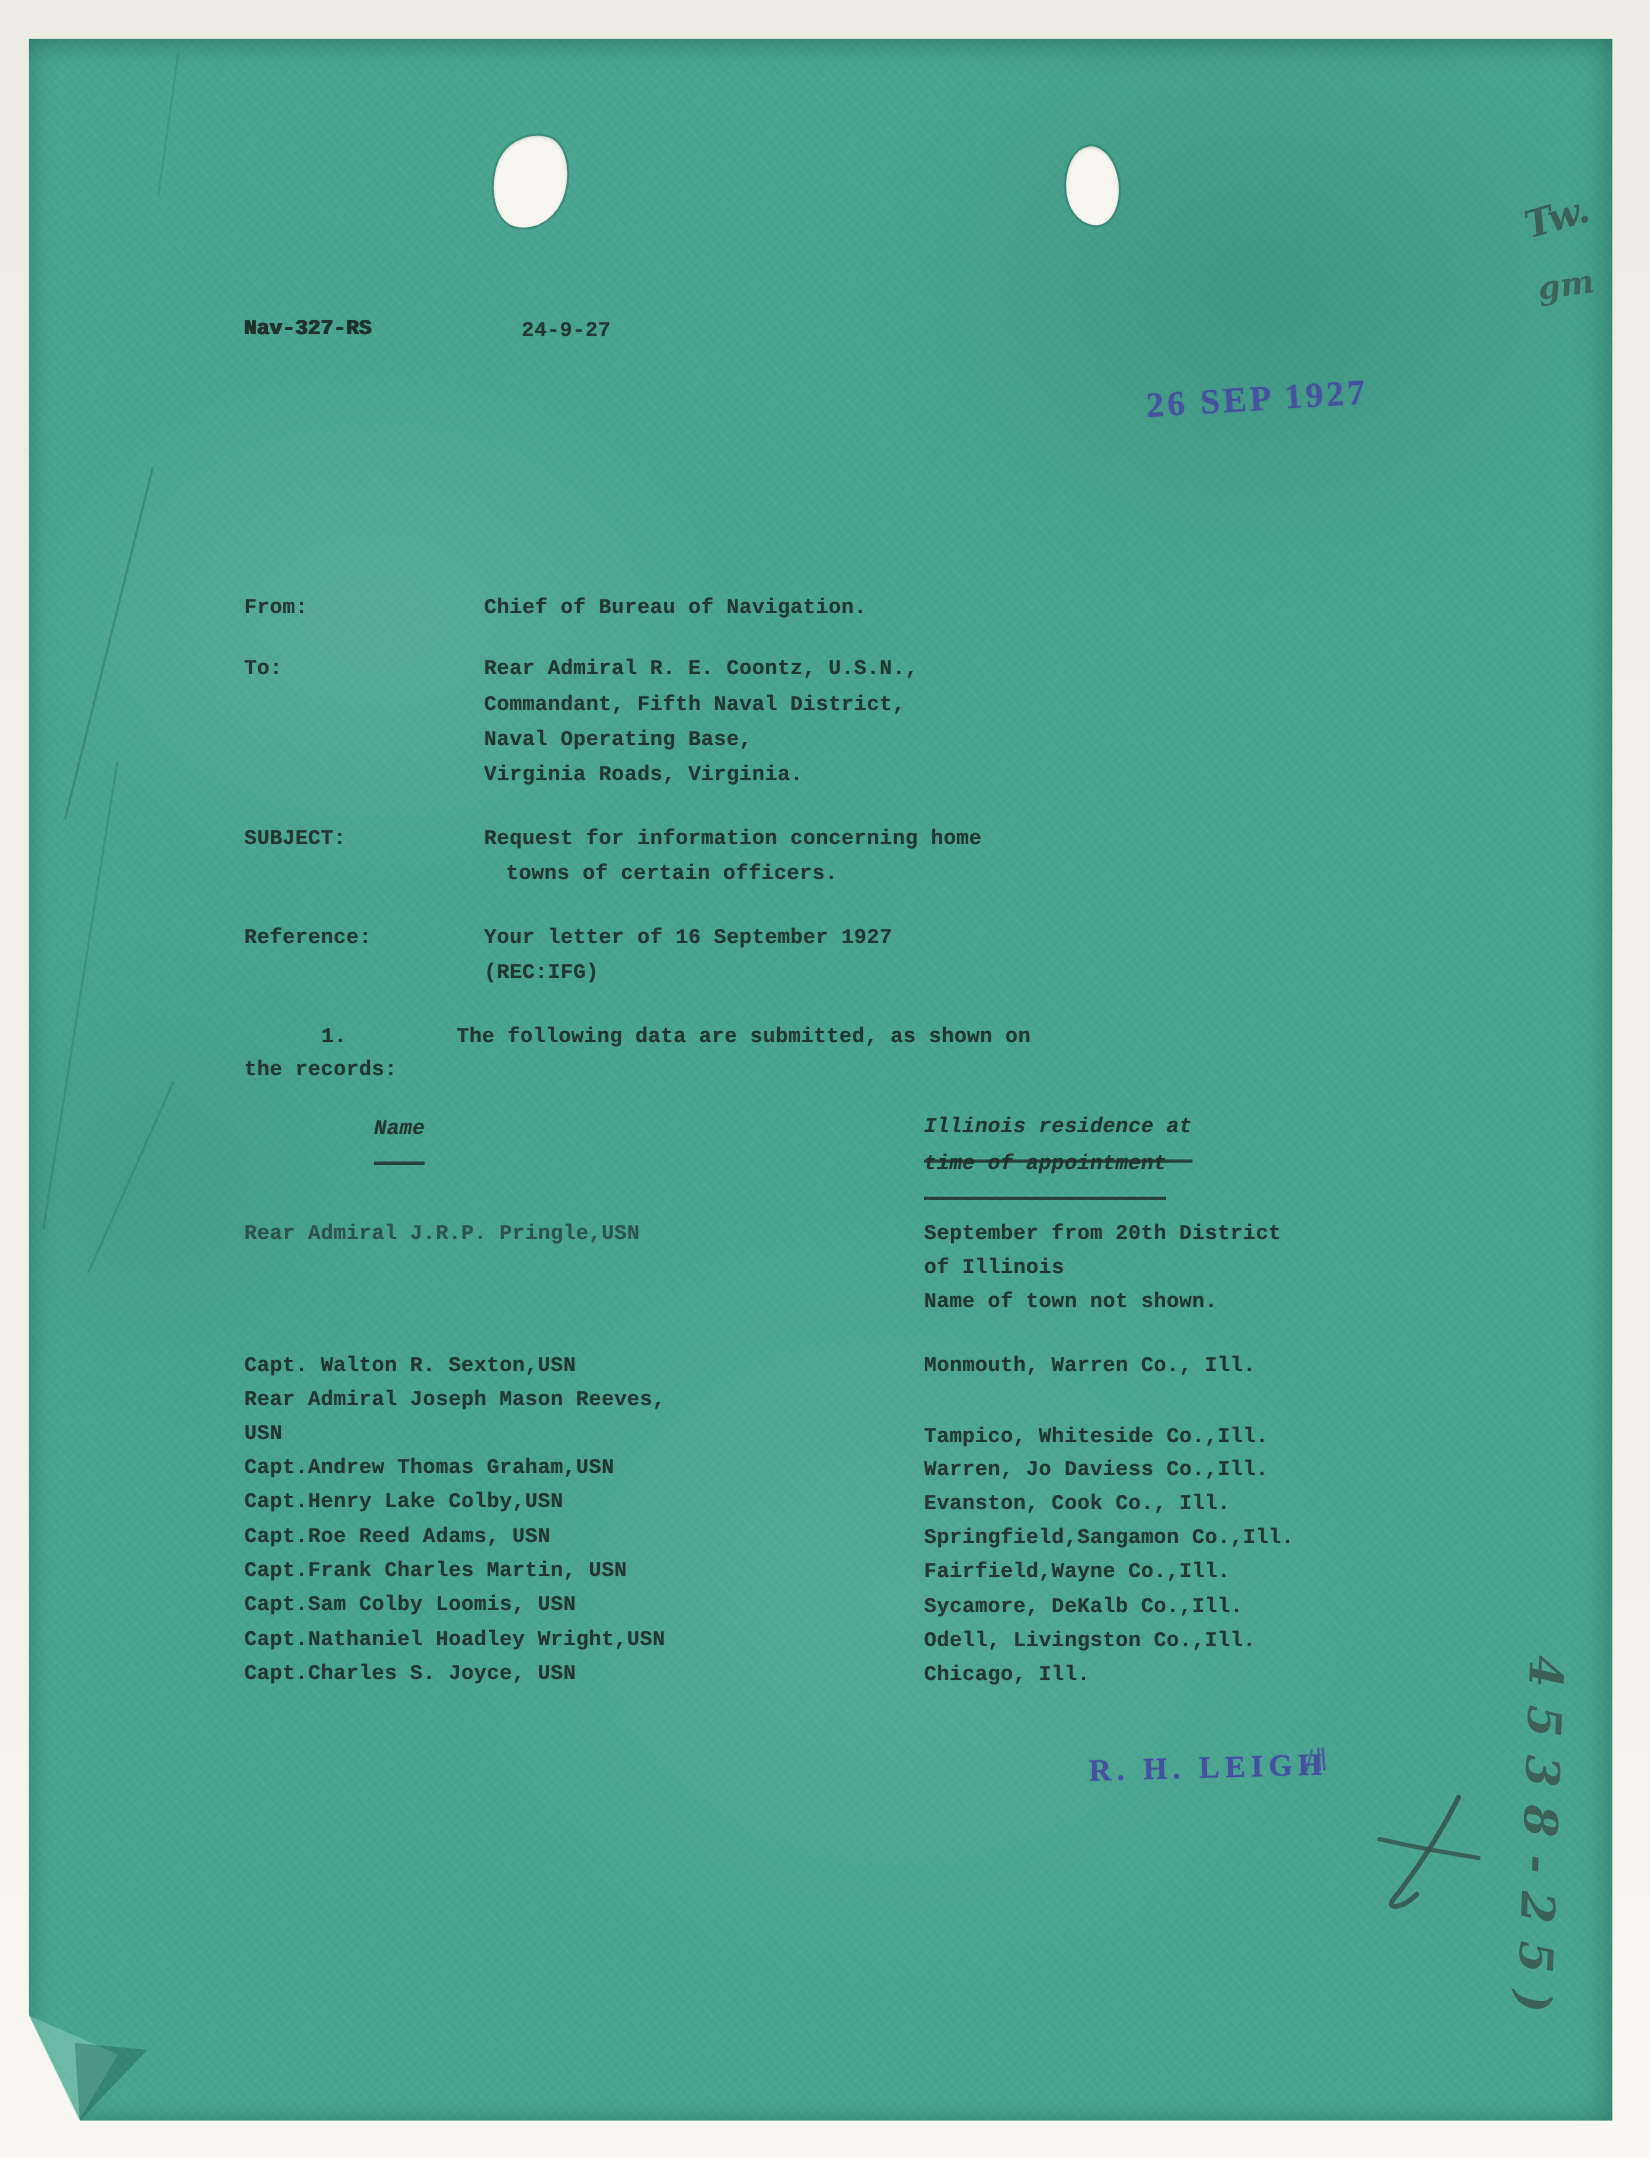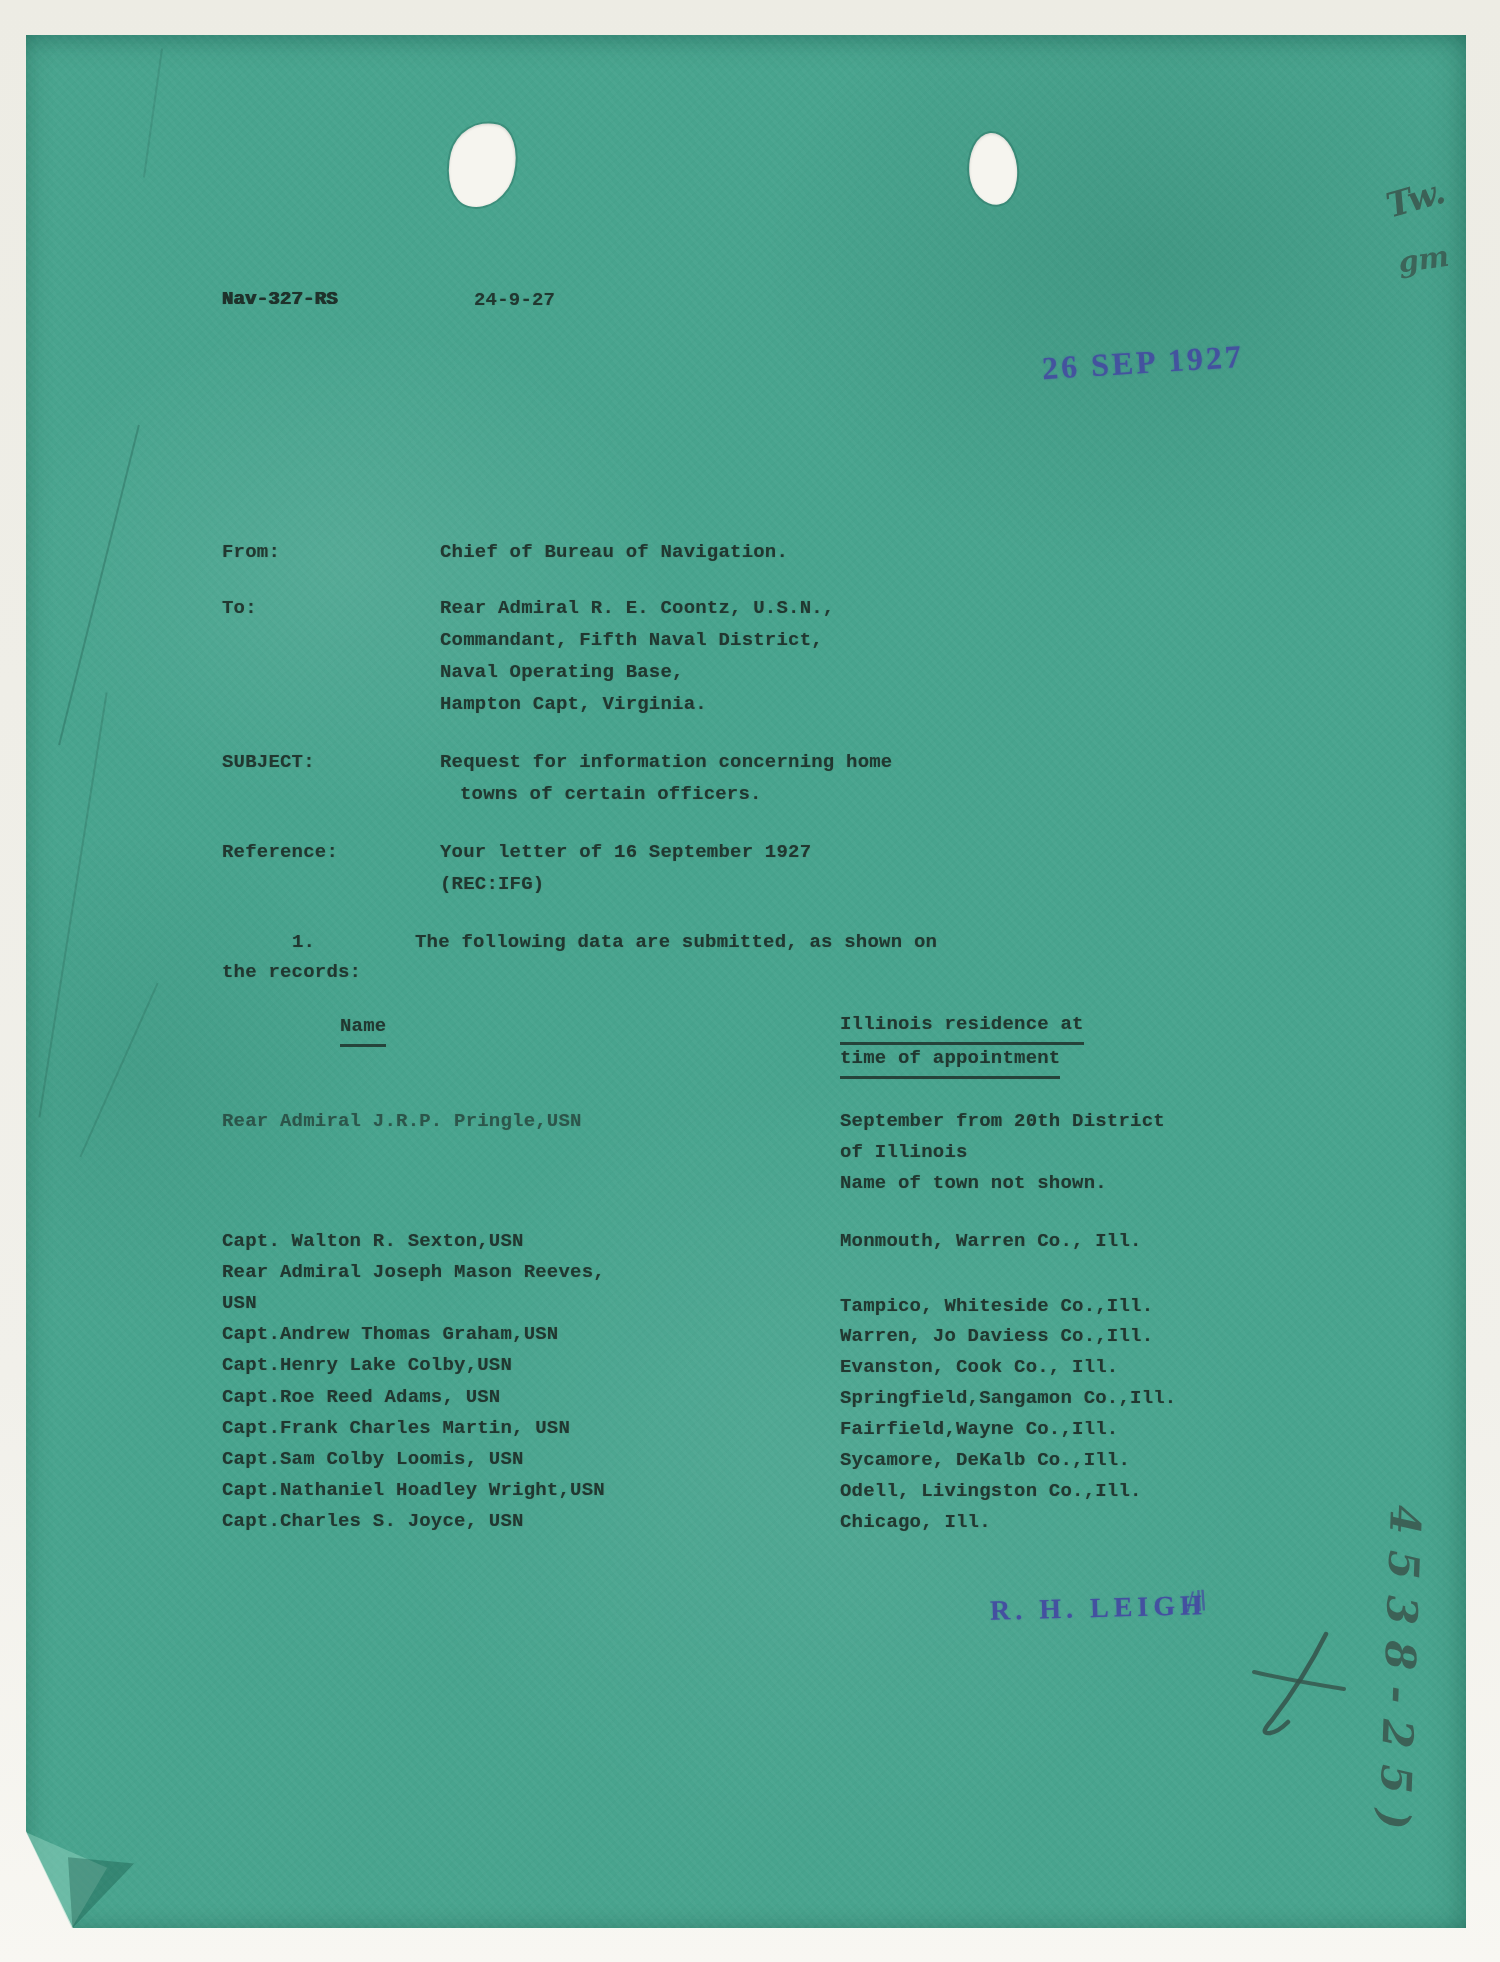--- a/index.html
+++ b/index.html
@@ -42,21 +42,21 @@
   .crease3{left:118px;top:975px;width:2px;height:190px;transform:rotate(24deg);opacity:.55;}
   .crease4{left:152px;top:48px;width:1.5px;height:130px;transform:rotate(8deg);opacity:.45;}
   
   .tw{
     position:absolute;font-family:"Liberation Mono","DejaVu Sans Mono",monospace;
     font-size:19px;line-height:32px;font-weight:700;color:rgba(32,50,43,.92);
     letter-spacing:.2px;white-space:pre;text-shadow:0 0 1px rgba(32,50,43,.4);
   }
   .heavy{text-shadow:.6px 0 0 currentColor,-.6px 0 0 currentColor,0 0 1px rgba(32,50,43,.5);}
   .faded{opacity:.72;}
-  .u{border-bottom:3px solid rgba(32,50,43,.85);padding-bottom:2px;}
+  .u{border-bottom:3px solid rgba(32,50,43,.85);padding-bottom:14px;font-style:italic;}
   
   .stamp{position:absolute;font-family:"Liberation Serif","DejaVu Serif",serif;font-weight:700;color:#4449a2;white-space:pre;}
   .date-stamp{left:1042px;top:344px;font-size:32px;letter-spacing:3px;transform:rotate(-3.5deg);
     text-shadow:0 0 2px rgba(68,73,162,.55);opacity:.88;}
   .sig-stamp{left:990px;top:1592px;font-size:28px;letter-spacing:5px;transform:rotate(-1.5deg);
     text-shadow:0 0 1.5px rgba(68,73,162,.55);opacity:.92;}
   .sig-marks{left:1186px;top:1584px;font-size:30px;letter-spacing:2px;transform:rotate(-4deg);opacity:.7;}
   
   .pencil{position:absolute;font-family:"DejaVu Serif","Liberation Serif",serif;font-style:italic;
     font-weight:600;color:#3a564d;white-space:pre;}
@@ -88,21 +88,21 @@
 
   <div class="stamp date-stamp">26 SEP 1927</div>
 
   <div class="tw" style="left:222px;top:536px">From:</div>
   <div class="tw" style="left:440px;top:536px">Chief of Bureau of Navigation.</div>
 
   <div class="tw" style="left:222px;top:592px">To:</div>
   <div class="tw" style="left:440px;top:592px">Rear Admiral R. E. Coontz, U.S.N.,</div>
   <div class="tw" style="left:440px;top:624px">Commandant, Fifth Naval District,</div>
   <div class="tw" style="left:440px;top:656px">Naval Operating Base,</div>
-  <div class="tw" style="left:440px;top:688px">Hampton Capt, Virginia.</div>
+  <div class="tw" style="left:440px;top:688px">Virginia Roads, Virginia.</div>
 
   <div class="tw" style="left:222px;top:746px">SUBJECT:</div>
   <div class="tw" style="left:440px;top:746px">Request for information concerning home</div>
   <div class="tw" style="left:460px;top:778px">towns of certain officers.</div>
 
   <div class="tw" style="left:222px;top:836px">Reference:</div>
   <div class="tw" style="left:440px;top:836px">Your letter of 16 September 1927</div>
   <div class="tw" style="left:440px;top:868px">(REC:IFG)</div>
 
   <div class="tw" style="left:292px;top:926px">1.</div>

